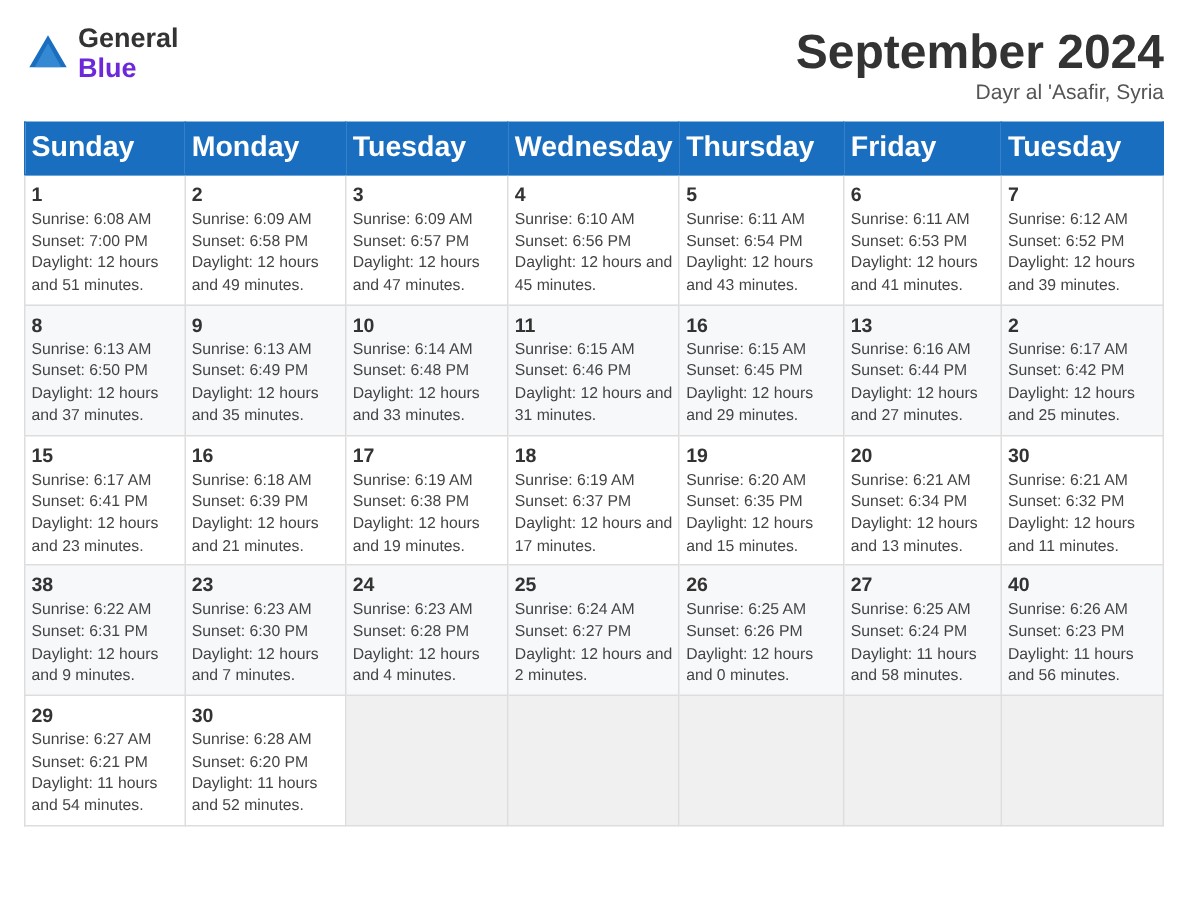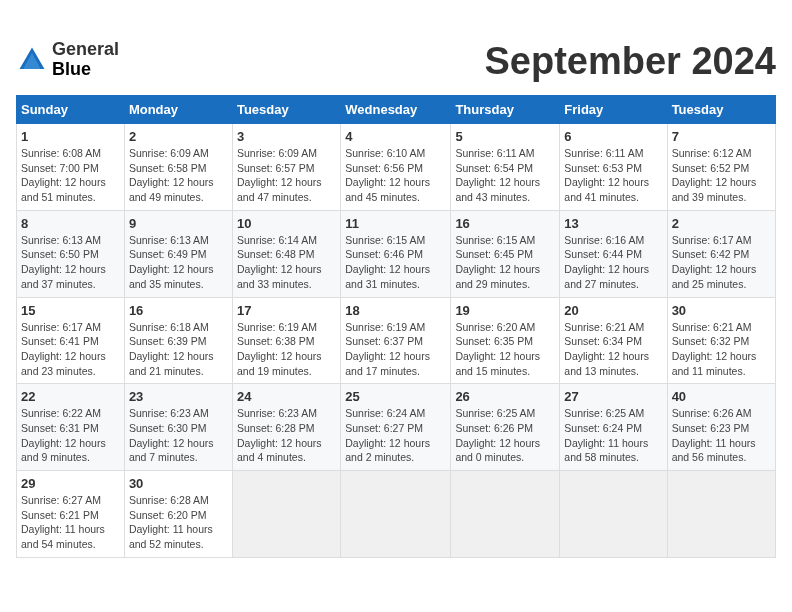--- a/index.html
+++ b/index.html
@@ -8,60 +8,59 @@
       background: #fff;
       width: 792px;
       min-height: 612px;
       padding: 16px;
     }
     .header {
       display: flex;
       justify-content: space-between;
       align-items: flex-start;
       margin-bottom: 12px;
-      margin-top: 24px;
     }
     .logo {
       display: flex;
       align-items: center;
       gap: 4px;
     }
     .logo-text {
       font-size: 18px;
       font-weight: bold;
       color: #333;
       line-height: 1.1;
     }
     .logo-icon {
       width: 32px;
       height: 32px;
     }
     .title-block {
       text-align: right;
     }
     .month-title {
-      font-size: 38px;
+      font-size: 32px;
       font-weight: bold;
       color: #333;
     }
     .location {
       font-size: 14px;
       color: #555;
     }
     table {
       width: 100%;
       border-collapse: collapse;
       font-size: 10.5px;
     }
     thead tr th {
       background-color: #1a6ebf;
       color: #fff;
       padding: 6px 4px;
       text-align: left;
-      font-size: 13px;
+      font-size: 19px;
       font-weight: bold;
       border: 1px solid #1a6ebf;
     }
     tbody tr td {
       vertical-align: top;
       padding: 5px 4px;
       border: 1px solid #ddd;
       background: #fff;
       min-height: 80px;
       width: 113px;
@@ -90,26 +89,27 @@
 
 <div class="header">
   <div class="logo">
     <svg class="logo-icon" viewBox="0 0 36 36">
       <polygon points="18,4 32,28 4,28" fill="#1a6ebf"></polygon>
       <polygon points="18,10 28,28 8,28" fill="#4fa3e8" opacity="0.5"></polygon>
     </svg>
     <div>
       <div class="logo-text">
         <span style="color:#333">General</span><br>
-        <span style="color:#000000">Blue</span>
+        <span style="color:#6d28d9">Blue</span>
       </div>
     </div>
   </div>
   <div class="title-block">
     <div class="month-title">September 2024</div>
+    <div class="location">Dayr al 'Asafir, Syria</div>
   </div>
 </div>
 
 <table>
   <thead>
     <tr>
     <th>Sunday</th>
         <th>Monday</th>
         <th>Tuesday</th>
         <th>Wednesday</th>
@@ -204,21 +204,21 @@
         <span class="day-number">20</span>
         <span class="cell-text">Sunrise: 6:21 AM<br>Sunset: 6:34 PM<br>Daylight: 12 hours and 13 minutes.</span>
       </td>
         <td>
         <span class="day-number">30</span>
         <span class="cell-text">Sunrise: 6:21 AM<br>Sunset: 6:32 PM<br>Daylight: 12 hours and 11 minutes.</span>
       </td>
       </tr>
       <tr>
         <td>
-        <span class="day-number">22</span>
+        <span class="day-number">38</span>
         <span class="cell-text">Sunrise: 6:22 AM<br>Sunset: 6:31 PM<br>Daylight: 12 hours and 9 minutes.</span>
       </td>
         <td>
         <span class="day-number">23</span>
         <span class="cell-text">Sunrise: 6:23 AM<br>Sunset: 6:30 PM<br>Daylight: 12 hours and 7 minutes.</span>
       </td>
         <td>
         <span class="day-number">24</span>
         <span class="cell-text">Sunrise: 6:23 AM<br>Sunset: 6:28 PM<br>Daylight: 12 hours and 4 minutes.</span>
       </td>

